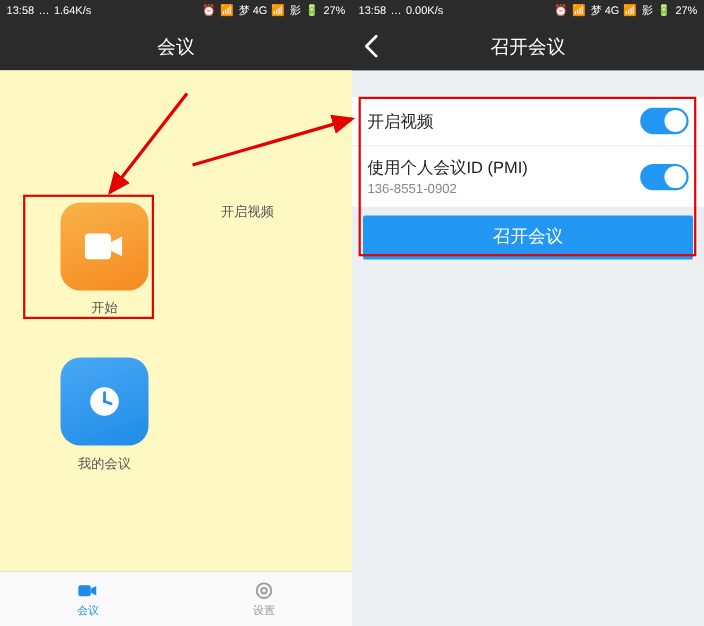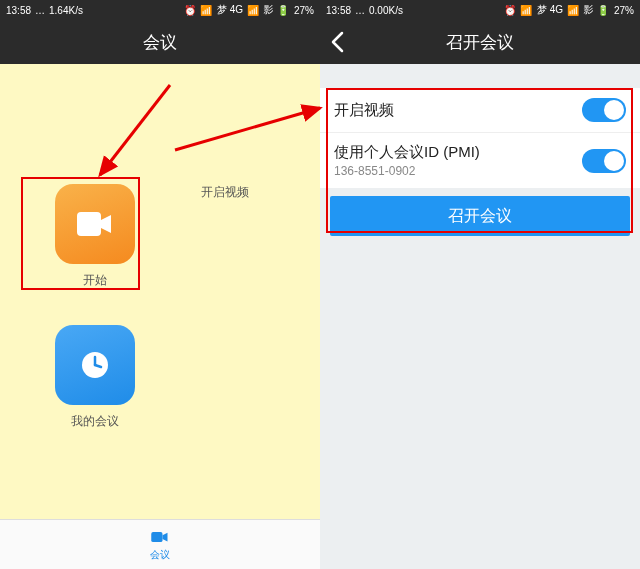--- a/index.html
+++ b/index.html
@@ -111,20 +111,27 @@
     </div>
 
     <div class="tab-bar">
       <div class="tab-item active">
         <svg width="20" height="20" viewBox="0 0 32 32">
             <rect x="2" y="8" width="18" height="16" rx="3" fill="#1f8ce8"></rect>
             <path d="M20 13 L28 9 L28 23 L20 19 Z" fill="#1f8ce8"></path>
           </svg>
         <span>会议</span>
       </div>
+      <div class="tab-item">
+        <svg width="20" height="20" viewBox="0 0 24 24">
+            <circle cx="12" cy="12" r="8" fill="none" stroke="#999" stroke-width="2"></circle>
+            <circle cx="12" cy="12" r="3" fill="none" stroke="#999" stroke-width="2"></circle>
+          </svg>
+        <span>设置</span>
+      </div>
     </div>
   </div>
 
   <div class="screen">
     <div class="status-bar">
       <div class="status-left">
         <span>13:58</span>
         <span>…</span>
         <span>0.00K/s</span>
       </div>

